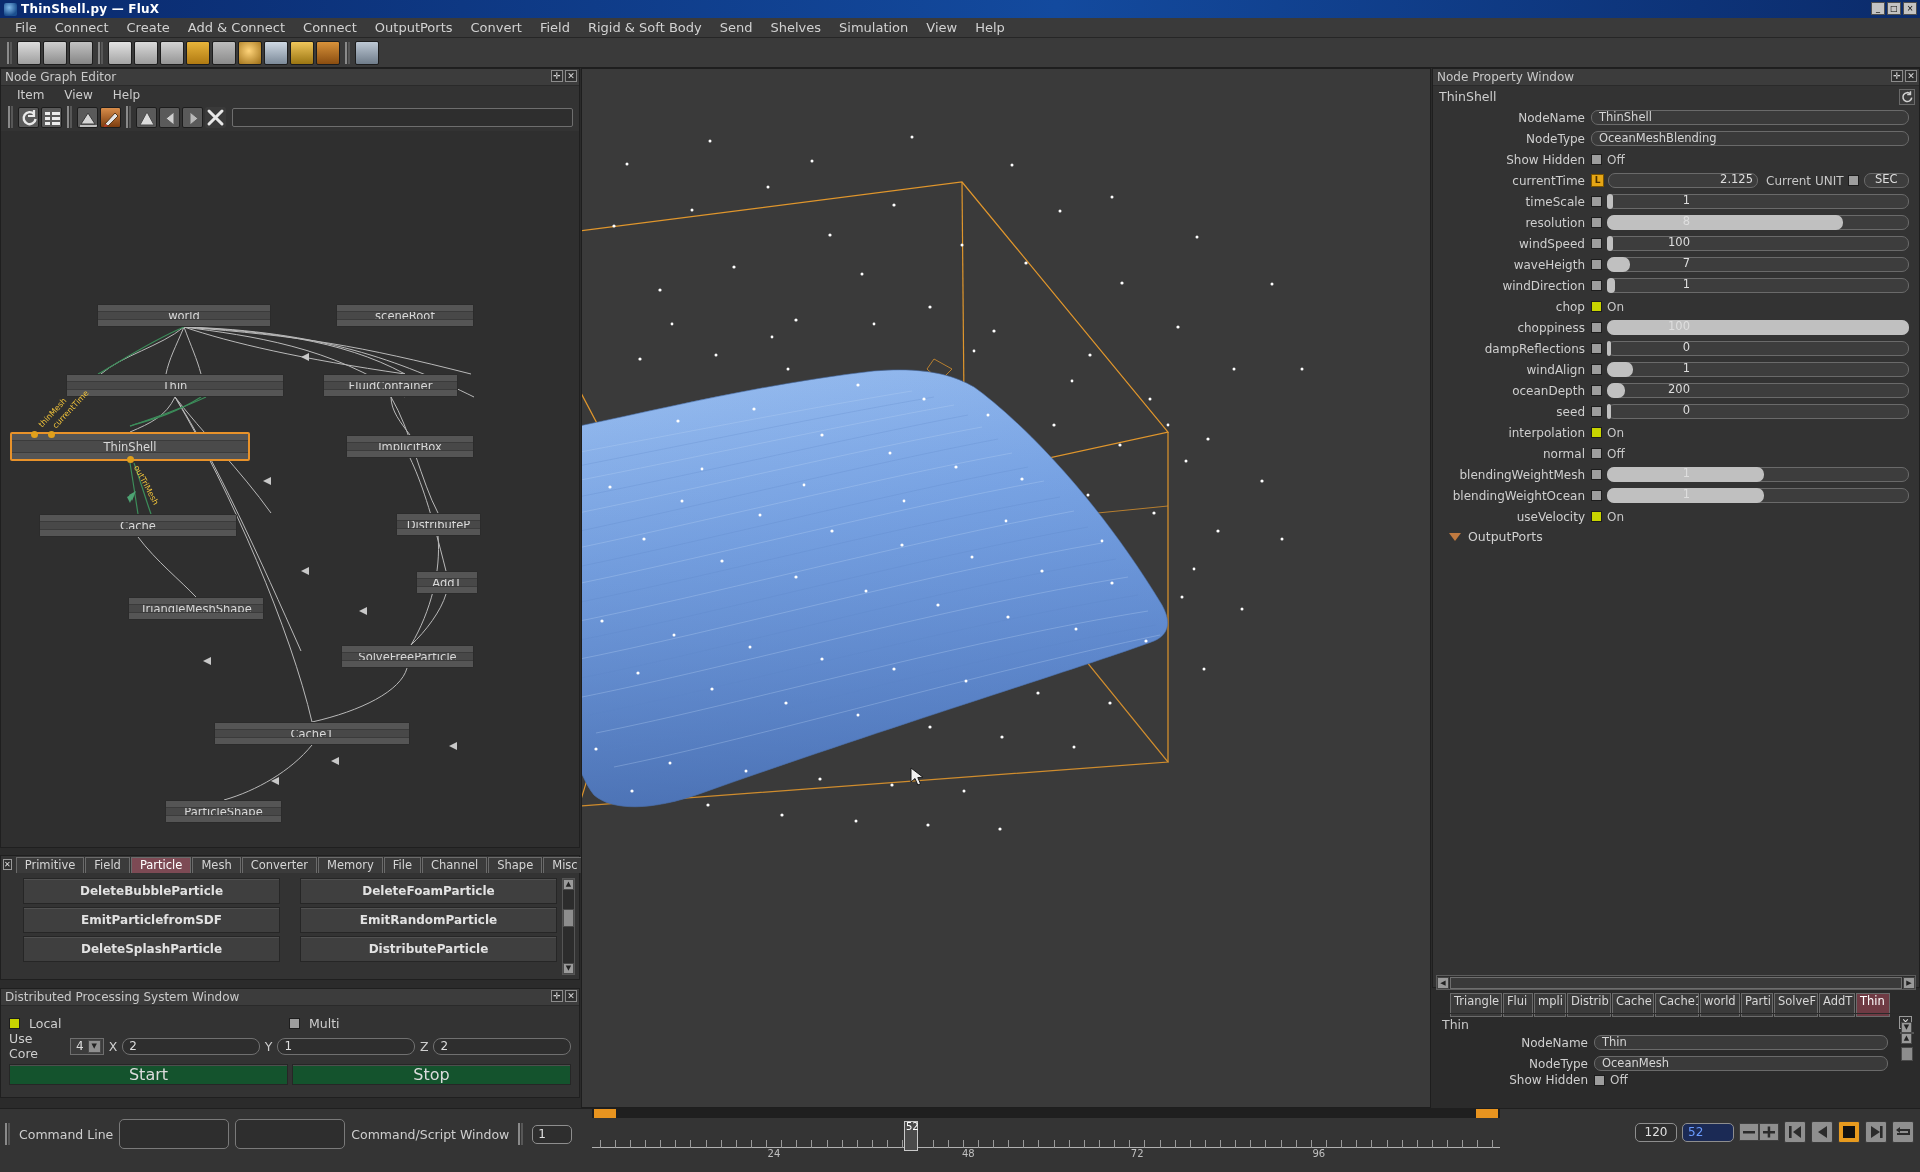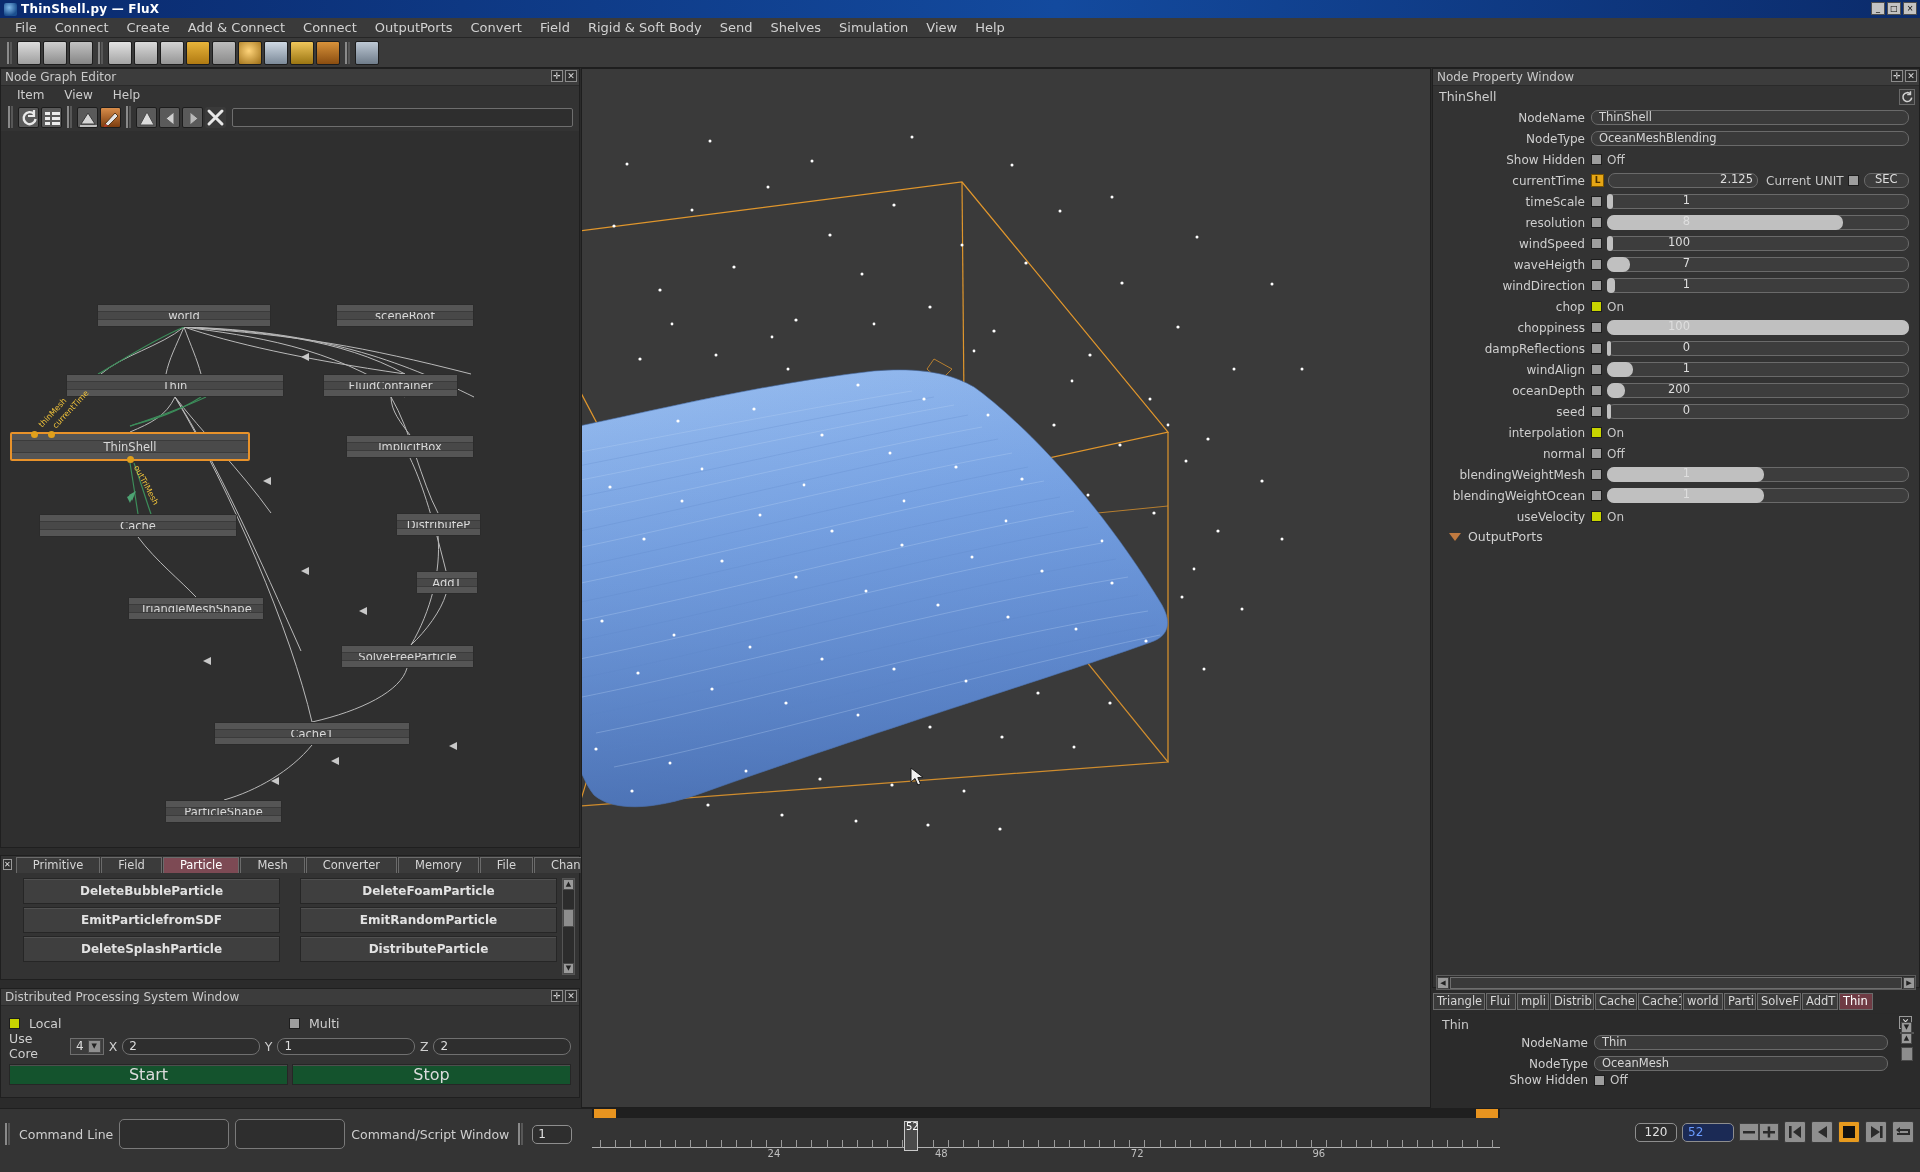--- a/index.html
+++ b/index.html
@@ -91,21 +91,21 @@
   }
 
   
   #shelf { left:0; top:855px; width:580px; height:125px; }
   .shelf-tabs { height:17px; display:flex; align-items:center; background:#333; padding-left:2px; gap:1px; }
   .shelf-tabs .closex {
     width:11px;height:11px;border:1px solid #9a9a9a;background:#2f2f2f;color:#ddd;
     font-size:8px;line-height:10px;text-align:center;margin-right:3px;
   }
   .shelf-tabs .st {
-    font-size:11.5px;padding:0 16px;color:#d5d5d5;border:1px solid #6b6b6b;border-bottom:none;
+    font-size:11.5px;padding:0 8px;color:#d5d5d5;border:1px solid #6b6b6b;border-bottom:none;
     background:#3b3b3b; line-height:15px;
   }
   .shelf-tabs .st.active { background:#7d4a54; color:#fff; }
   .shelf-grid { position:absolute; left:22px; top:22px; right:22px; bottom:3px; }
   .shelf-row { display:flex; gap:20px; margin-bottom:3px; }
   .shelf-btn {
     flex:1; height:26px; background:#3f3f3f; border:1px solid #262626;
     color:#e2e2e2; font-size:12px; font-weight:bold;
     display:flex;align-items:center;justify-content:center;
     box-shadow:inset 0 1px 0 #515151;
@@ -171,21 +171,21 @@
   .grp { display:flex; align-items:center; font-size:12.5px; padding:2px 0 2px 10px; color:#d0d0d0;}
   .tri { width:0;height:0;border-left:6px solid transparent;border-right:6px solid transparent;
     border-top:8px solid #c07a40; margin-right:7px; }
   .np-hscroll {
     position:absolute;left:3px;right:3px;height:15px;background:#2c2c2c;border:1px solid #5c5c5c;
     display:flex;align-items:center;
   }
   .np-hscroll .arr{width:12px;height:12px;background:#9a9a9a;border:1px solid #444;font-size:7px;
     color:#222;text-align:center;line-height:10px;}
   .np-hscroll .bar{flex:1;height:12px;margin:0 1px;background:#3a3a3a;border:1px solid #6e6e6e;}
-  .np-tabs { position:absolute; left:0; right:3px; height:17px; display:flex; gap:1px; }
+  .np-tabs { position:absolute; left:17px; right:3px; height:24px; display:flex; gap:1px; }
   .np-tabs .nt {
     font-size:11.5px;color:#d7d7d7;border:1px solid #6b6b6b;background:#3b3b3b;
     padding:0 3px;line-height:14px;overflow:hidden;white-space:nowrap;
   }
   .np-tabs .nt.active{ background:#6f3b44;color:#fff; }
 
   
   #bottombar { position:absolute; left:0; top:1108px; width:1920px; height:64px; background:#343434;
     border-top:1px solid #1f1f1f; }
   .cmdline-lbl{ font-size:12.5px;color:#cfcfcf; }
@@ -1008,21 +1008,21 @@
             <div class="tick" style="left: 779.367px; top: 19px; height: 8px;"></div>
             <div class="tick" style="left: 794.5px; top: 19px; height: 8px;"></div>
             <div class="tick" style="left: 809.633px; top: 19px; height: 8px;"></div>
             <div class="tick" style="left: 824.767px; top: 19px; height: 8px;"></div>
             <div class="tick" style="left: 839.9px; top: 19px; height: 8px;"></div>
             <div class="tick" style="left: 855.033px; top: 19px; height: 8px;"></div>
             <div class="tick" style="left: 870.167px; top: 19px; height: 8px;"></div>
             <div class="tick" style="left: 885.3px; top: 19px; height: 8px;"></div>
             <div class="tick" style="left: 900.433px; top: 19px; height: 8px;"></div>
             <div class="ticklbl" style="left: 175.6px; top: 27px;">24</div>
-            <div class="ticklbl" style="left: 343px; top: 27px;">48</div>
+            <div class="ticklbl" style="left: 370px; top: 27px;">48</div>
             <div class="ticklbl" style="left: 538.8px; top: 27px;">72</div>
             <div class="ticklbl" style="left: 720.4px; top: 27px;">96</div>
           </div>
         <div style="position:absolute;left:312px;top:0;width:14px;height:30px;background:#4a4a4a;border:1px solid #c9c9c9">
           <span style="position:absolute;left:1px;top:-1px;font-size:10px;color:#fff">52</span>
         </div>
       </div>
     </div>
 
     <div style="position:absolute;right:6px;top:12px;display:flex;align-items:center;gap:5px">

